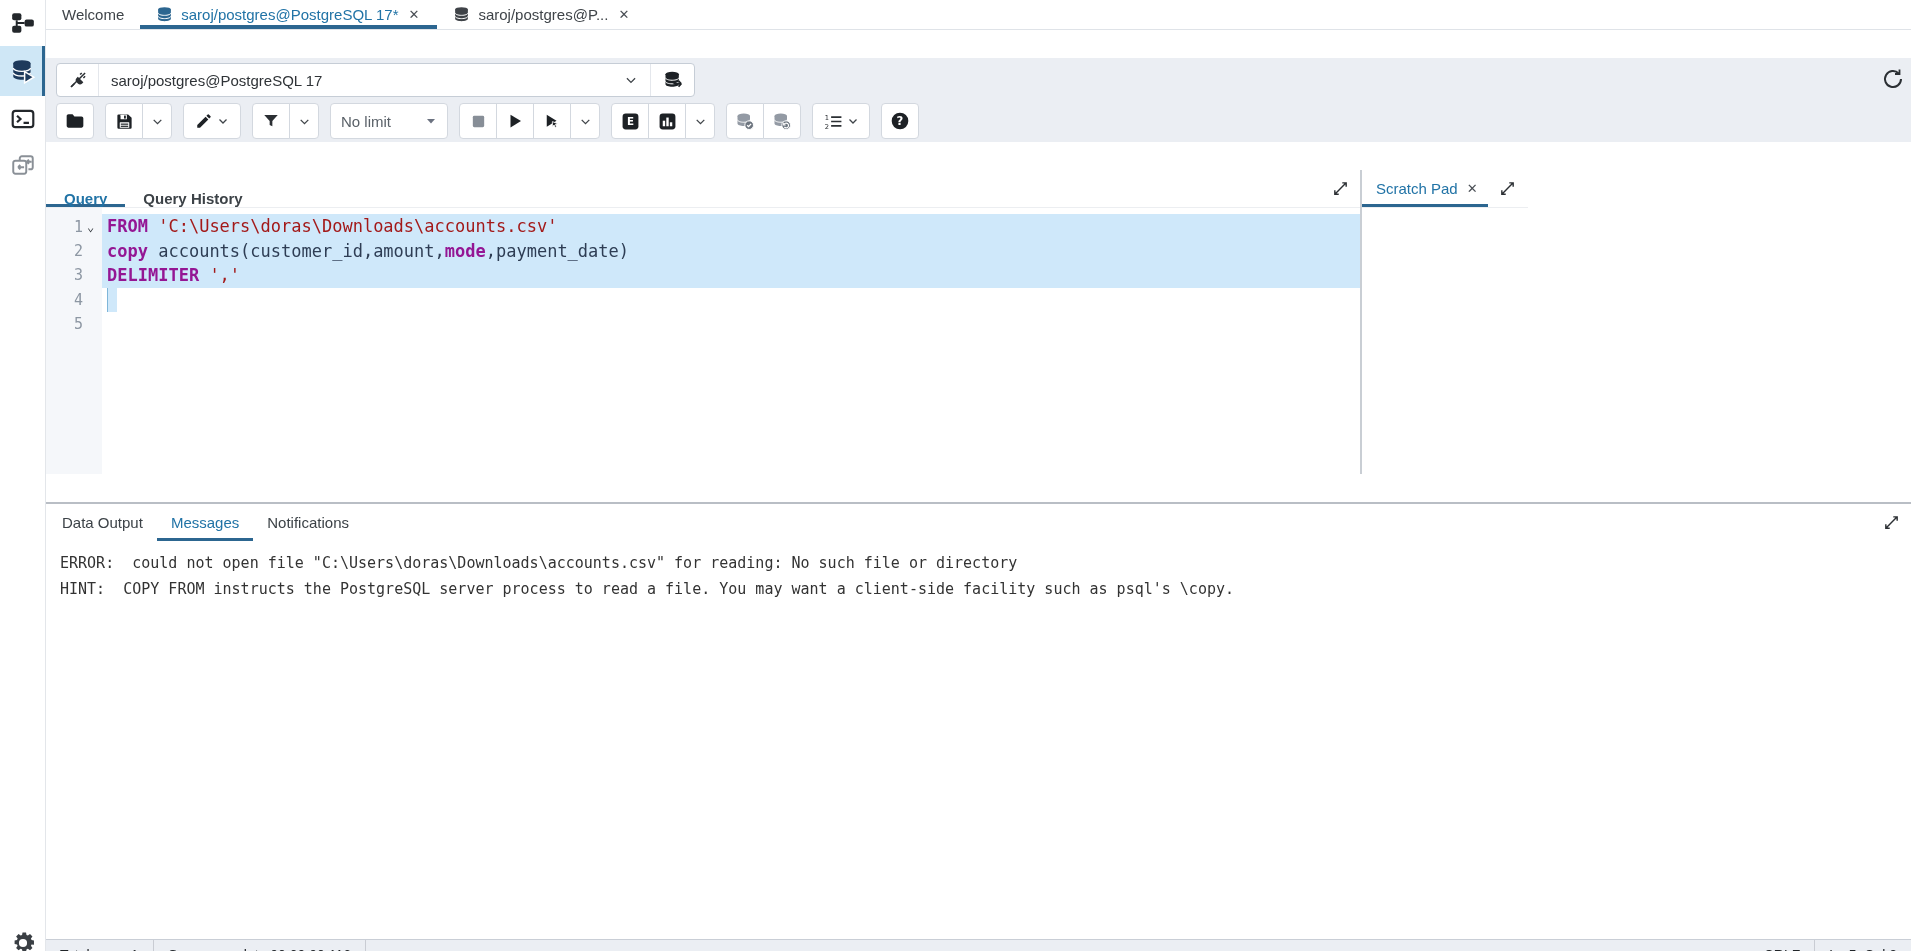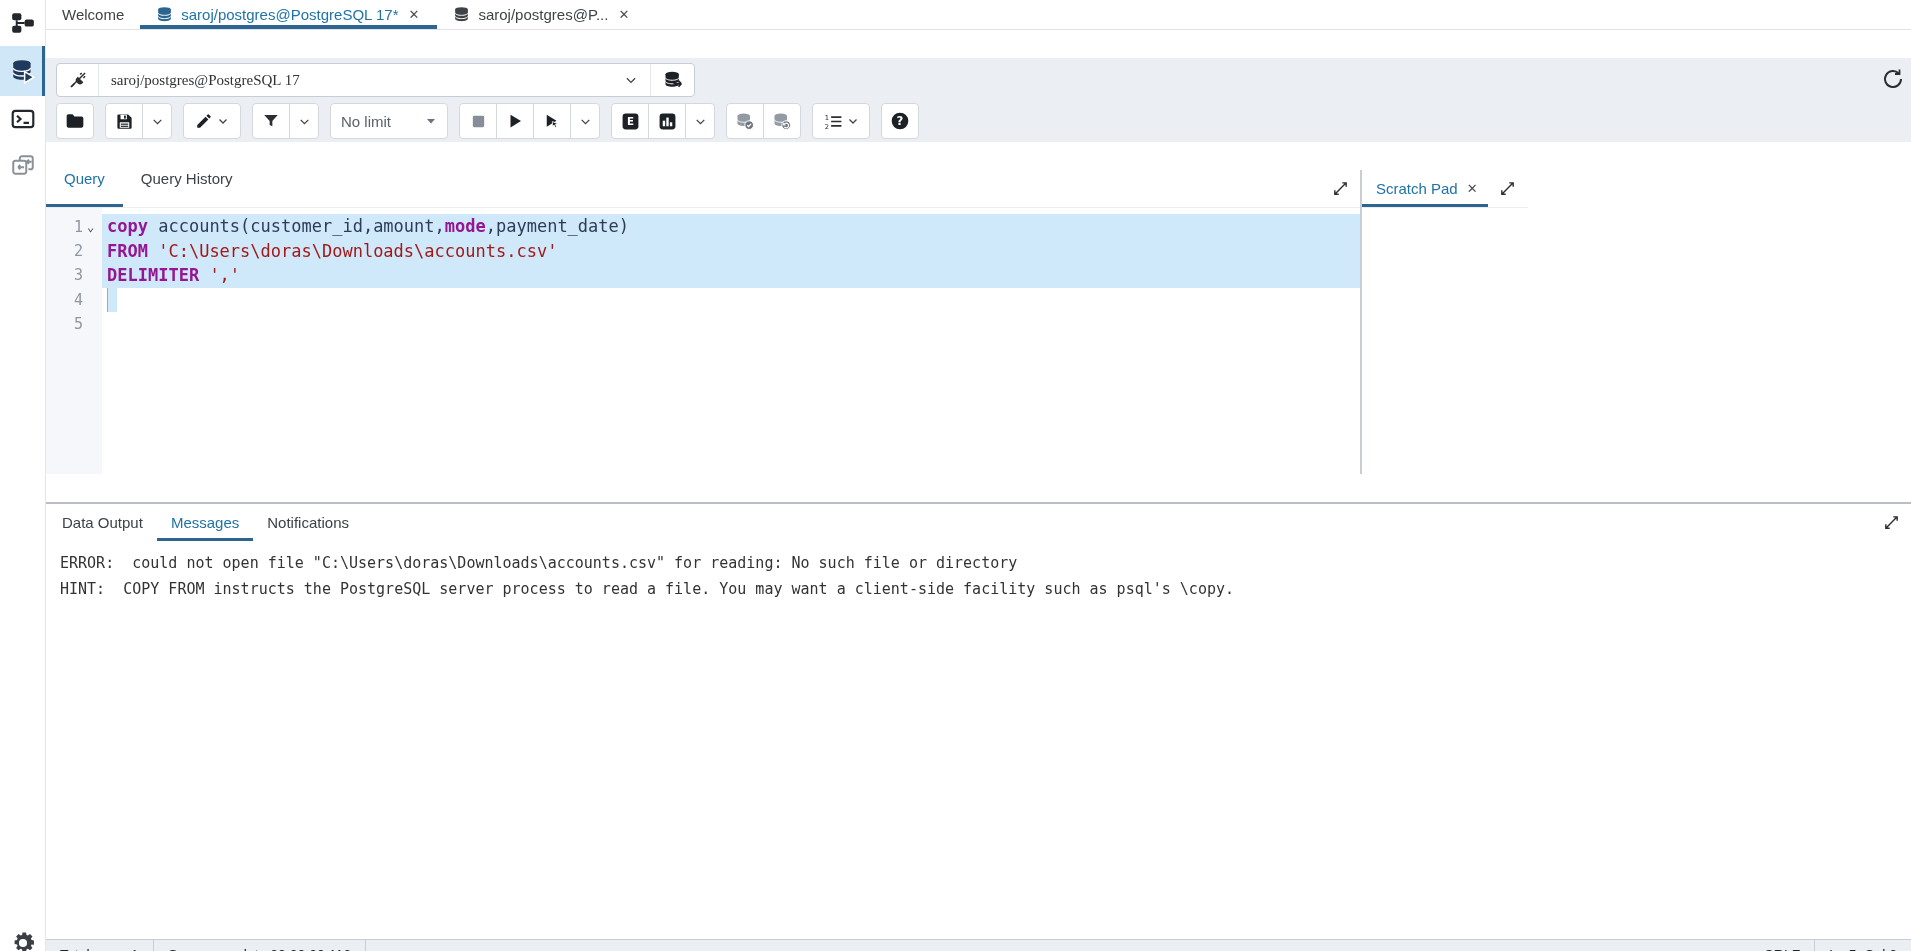--- a/index.html
+++ b/index.html
@@ -20,21 +20,21 @@
   
   .tabbar { height:40px; background:#fff; border-bottom:1px solid #dfe3e8;
             display:flex; align-items:stretch; }
   .tab { display:flex; align-items:center; gap:8px; padding:0 16px; font-size:15px;
          color:#3f4449; cursor:pointer; white-space:nowrap; }
   .tab.active { color:var(--accent_text); box-shadow:inset 0 -4px 0 var(--accent); }
   .tab .close { font-size:13px; color:#4a4f55; padding:2px; }
 
   
   .topbar { background:var(--toolbar_bg); padding:5px 10px 3px 10px; height:84px; }
-  .conn-row { height:34px; display:flex; position:relative;font-family:Liberation Serif, serif; }
+  .conn-row { height:34px; display:flex; position:relative; }
   .conn-group { display:flex; height:34px; background:#fff; border:1px solid #c6cdd6;
                 border-radius:4px; overflow:hidden; width:639px; }
   .conn-icon { width:42px; display:flex; align-items:center; justify-content:center;
                border-right:1px solid #e4e7ec; }
   .conn-text { flex:1; display:flex; align-items:center; padding-left:12px;
                font-size:15px; color:#2f3337; }
   .conn-caret { width:38px; display:flex; align-items:center; justify-content:center; }
   .conn-newbtn { width:44px; display:flex; align-items:center; justify-content:center;
                  border-left:1px solid #e4e7ec; cursor:pointer; }
   .top-refresh { position:absolute; right:-4px; top:4px; cursor:pointer; }
@@ -51,21 +51,21 @@
   .tbtn.narrow { min-width:30px; padding:0 5px; }
   .tbtn.disabled { color:#9aa1aa; cursor:default; }
   .limit-btn { width:118px; justify-content:space-between; padding:0 10px; font-size:15px;
                color:#5a6168; border-radius:4px; }
 
   
   .workspace { height:403px; display:flex; min-height:0; }
   .query-panel { width:1316px; display:flex; flex-direction:column; border-right:2px solid #c9ced4; }
   .ptabs { height:38px; display:flex; align-items:stretch; border-bottom:1px solid #eceef1;
            background:#fff; }
-  .ptab { display:flex; align-items:flex-start; padding:0 18px; font-size:15px; color:#3c4247; cursor:pointer; }
+  .ptab { display:flex; align-items:flex-end; padding:0 18px; font-size:15px; color:#3c4247; cursor:pointer;font-weight:bold; }
   .ptab.active { color:var(--accent_text); box-shadow:inset 0 -3px 0 var(--accent); }
   .ptab-spacer { flex:1; }
   .expand-btn { display:flex; align-items:center; justify-content:center; width:40px; cursor:pointer; }
 
   .editor { flex:1; display:flex; background:#fff; overflow:hidden;
             font-family:"DejaVu Sans Mono", monospace; font-size:17px; }
   .gutter { width:56px; background:#f5f7fa; padding-top:6px; color:#8d97a3; font-size:15px; }
   .gline { height:24.4px; display:flex; justify-content:flex-end; align-items:center; padding-right:4px; }
   .gnum { text-align:right; }
   .gfold { width:15px; text-align:center; color:#2f3439; font-size:12px; }
@@ -411,22 +411,22 @@
               <div class="gline">
                 <span class="gnum">4</span>
                 <span class="gfold"></span>
               </div>
               <div class="gline">
                 <span class="gnum">5</span>
                 <span class="gfold"></span>
               </div>
             </div>
           <div class="codearea">
+              <div class="cline sel"><span class="tok-kw">FROM</span><span class="tok-pl"> </span><span class="tok-str">'C:\Users\doras\Downloads\accounts.csv'</span></div>
               <div class="cline sel"><span class="tok-kw">copy</span><span class="tok-pl"> </span><span class="tok-id">accounts(customer_id,amount,</span><span class="tok-kw">mode</span><span class="tok-id">,payment_date)</span></div>
-              <div class="cline sel"><span class="tok-kw">FROM</span><span class="tok-pl"> </span><span class="tok-str">'C:\Users\doras\Downloads\accounts.csv'</span></div>
               <div class="cline sel"><span class="tok-kw">DELIMITER</span><span class="tok-pl"> </span><span class="tok-str">','</span></div>
               <div class="cline"><span class="cursor-block"></span></div>
             </div>
         </div>
       </div>
 
       <div class="scratch">
         <div class="scratch-head">
           <div class="scratch-tab">
             <span>Scratch Pad</span>

